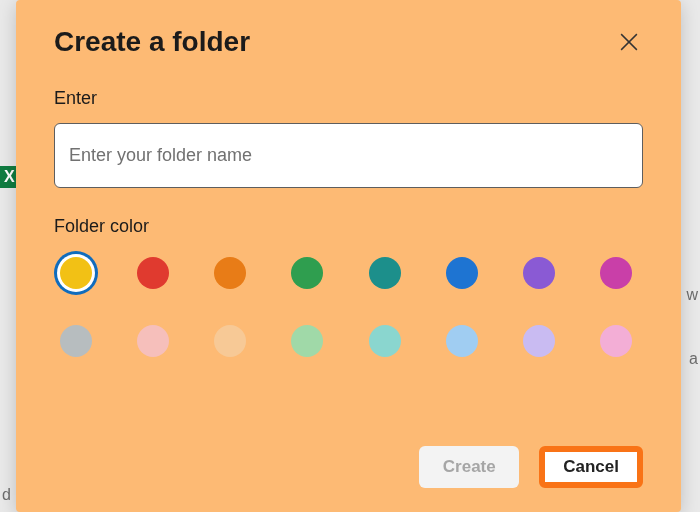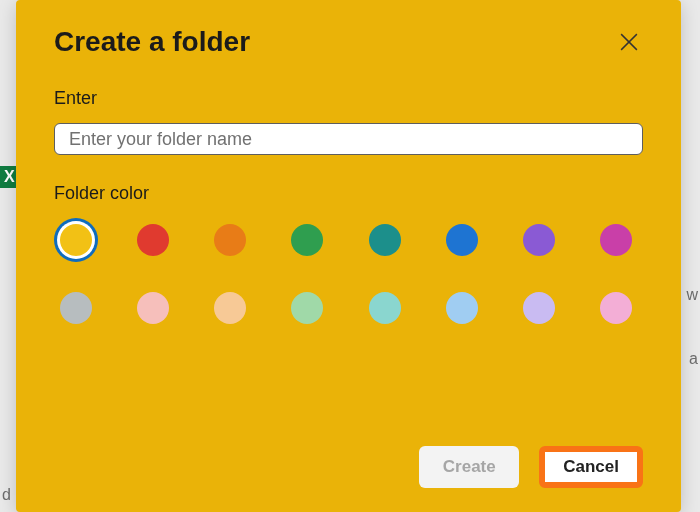--- a/index.html
+++ b/index.html
@@ -9,21 +9,21 @@
       font-family: "Segoe UI", -apple-system, BlinkMacSystemFont, sans-serif;
       background: #e9e9e9;
       overflow: hidden;
     }
     .dialog {
       position: absolute;
       left: 16px;
       top: 0;
       width: 665px;
       height: 512px;
-      background: #eab308;
+      background: #fdba74;
       border-radius: 4px;
       box-shadow: 0 4px 18px rgba(0,0,0,0.18);
       padding: 26px 38px 24px 38px;
     }
     .dialog-header {
       display: flex;
       align-items: center;
       justify-content: space-between;
       margin-bottom: 30px;
     }
@@ -43,21 +43,21 @@
     }
     .close-btn svg { width: 18px; height: 18px; }
     .field-label {
       font-size: 18px;
       font-weight: 400;
       color: #1b1b1b;
       margin-bottom: 14px;
     }
     .name-input {
       width: 100%;
-      height: 32px;
+      height: 65px;
       border: 1px solid #5e5e5e;
       border-radius: 6px;
       padding: 0 14px;
       font-size: 18px;
       font-family: inherit;
       color: #1b1b1b;
       outline: none;
     }
     .name-input::placeholder { color: #717171; }
     .section { margin-bottom: 28px; }

